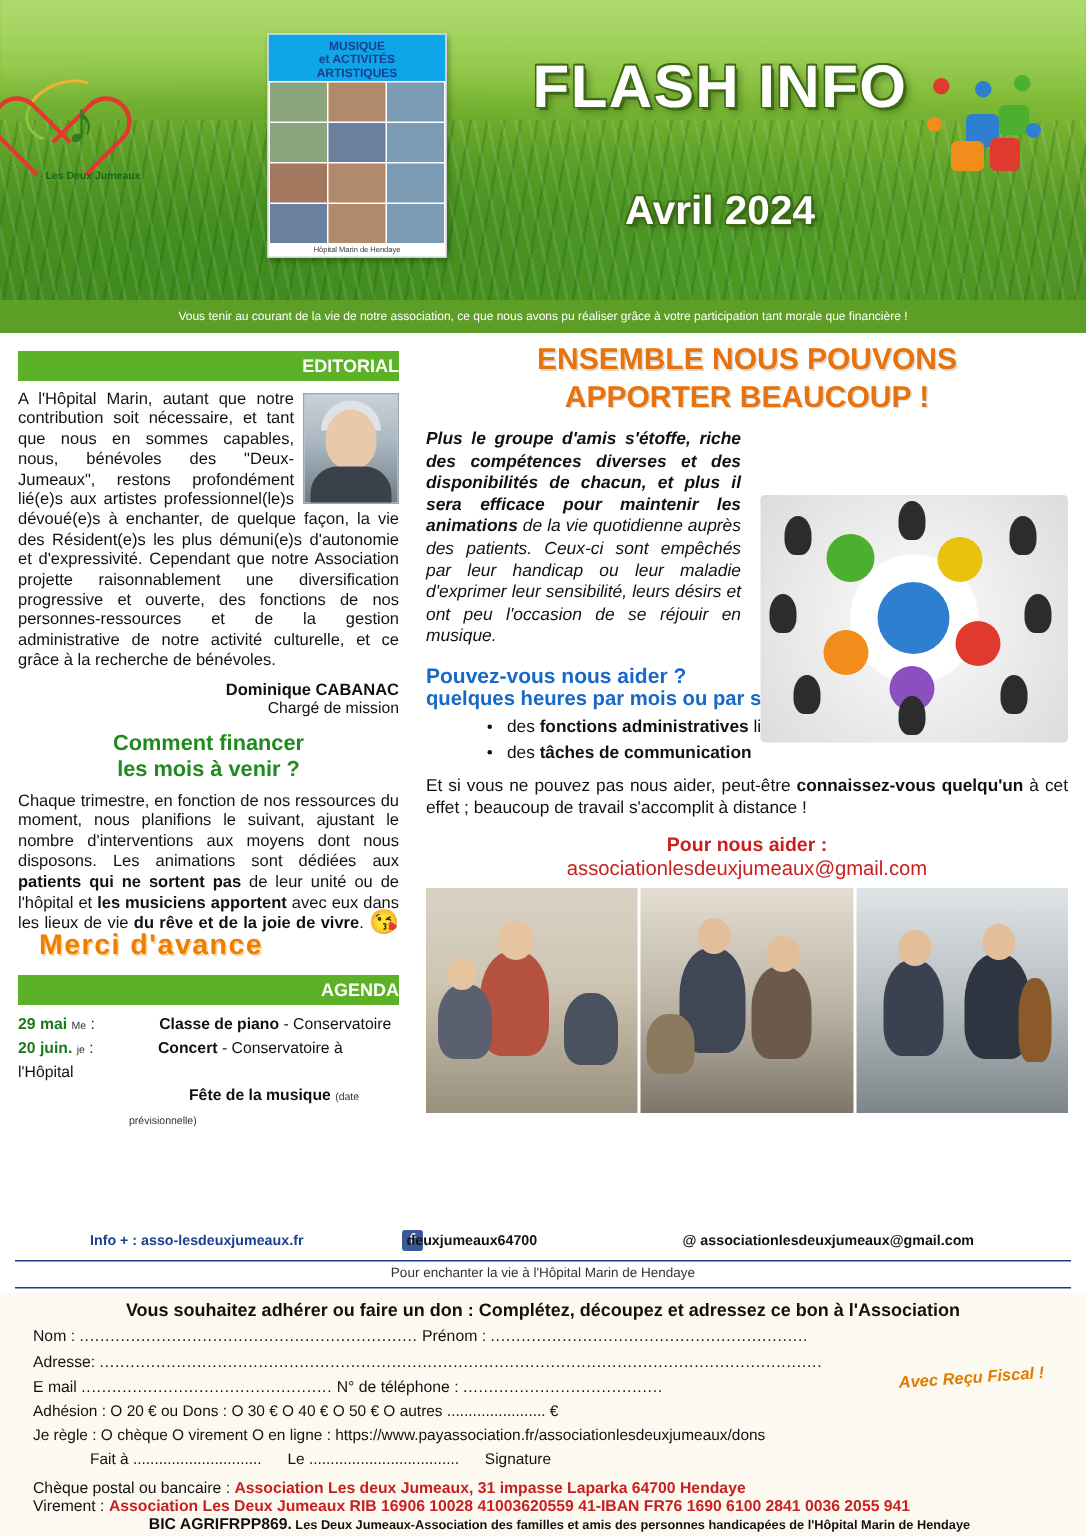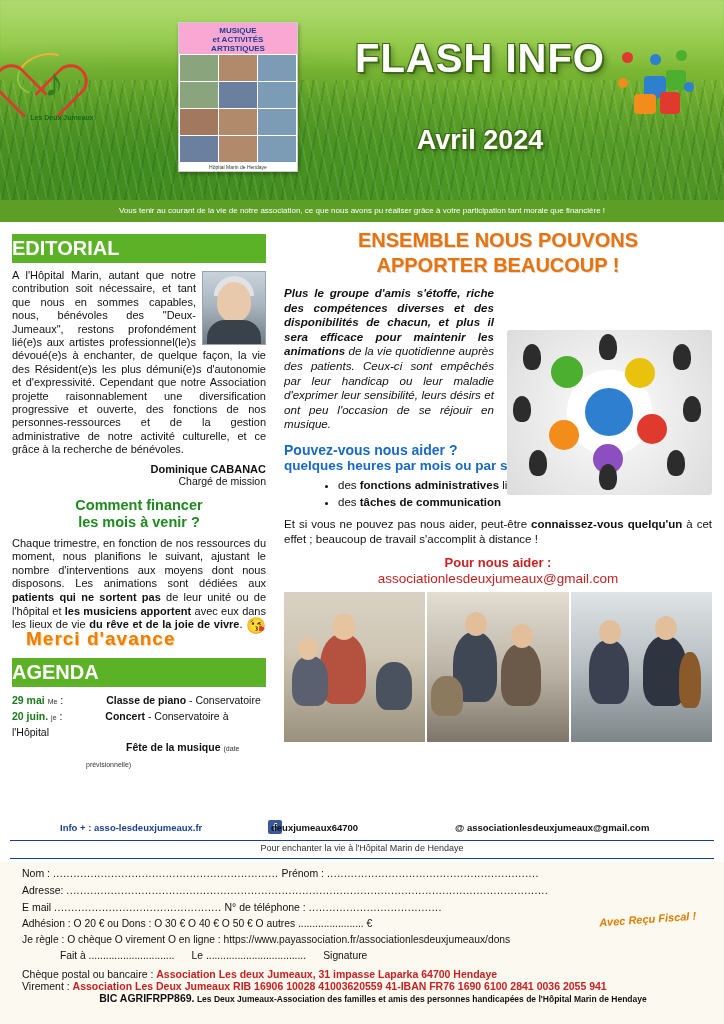--- a/index.html
+++ b/index.html
@@ -79,21 +79,21 @@
   }
 
   
   .booklet{
     position:absolute;left:178px;top:22px;width:118px;height:148px;
     background:#ffffff;border:1px solid #cfcfcf;box-shadow:1px 2px 4px rgba(0,0,0,.3);
     overflow:hidden;
   }
   .booklet .bk-title{
     font-size:8px;font-weight:bold;color:#1a3f8f;text-align:center;line-height:9px;padding:3px 2px 1px;
-    background:#f9a8d4;
+    background:#0ea5e9;
   }
   .booklet .bk-grid{
     display:grid;grid-template-columns:1fr 1fr 1fr;grid-auto-rows:26px;gap:1px;padding:1px;
   }
   .booklet .bk-grid div{background:#7c9bb5;}
   .booklet .bk-grid div:nth-child(3n+1){background:#8aa57d;}
   .booklet .bk-grid div:nth-child(3n+2){background:#b08a6a;}
   .booklet .bk-grid div:nth-child(5n){background:#6b7f9e;}
   .booklet .bk-grid div:nth-child(7n){background:#a2785f;}
   .booklet .bk-foot{font-size:5px;text-align:center;color:#333;padding:1px;}
@@ -103,21 +103,21 @@
   .pz{position:absolute;border-radius:4px;}
   .pz.blue{background:#2f7fd0;} .pz.green{background:#4caf2f;}
   .pz.orange{background:#f28c1b;} .pz.red{background:#e03a2f;}
   .pz.dot{border-radius:50%;}
 
   
   .col-left{position:absolute;left:12px;top:234px;width:254px;}
   .col-right{position:absolute;left:284px;top:228px;width:428px;}
 
   .band{
-    background:#5cb226;color:#ffffff;text-align:left;font-weight:bold;font-size:20px;
+    background:#5cb226;color:#ffffff;text-align:right;font-weight:bold;font-size:12px;
     padding:3px 0;margin-bottom:6px;
   }
   .band.editorial{background:#5cb226;}
   .band.agenda{background:#5cb226;}
 
   .editorial-text{
     font-size:11px;color:#111;text-align:justify;line-height:13.4px;
   }
   .portrait{
     float:right;width:62px;height:72px;margin:2px 0 2px 6px;
@@ -438,20 +438,21 @@
     <div class="at">
       <span>@</span>
       <span>associationlesdeuxjumeaux@gmail.com</span>
     </div>
   </div>
   <div class="rule"></div>
   <div class="enchant">Pour enchanter la vie à l'Hôpital Marin de Hendaye</div>
   <div class="rule2"></div>
 
   <div class="form">
+    <div class="f-title">Vous souhaitez adhérer ou faire un don : Complétez, découpez et adressez ce bon à l'Association</div>
 
     <div class="row">
       <span>Nom :</span>
       <span class="dots">..................................................................</span>
       <span>Prénom :</span>
       <span class="dots">..............................................................</span>
     </div>
 
     <div class="row">
       <span>Adresse:</span>

